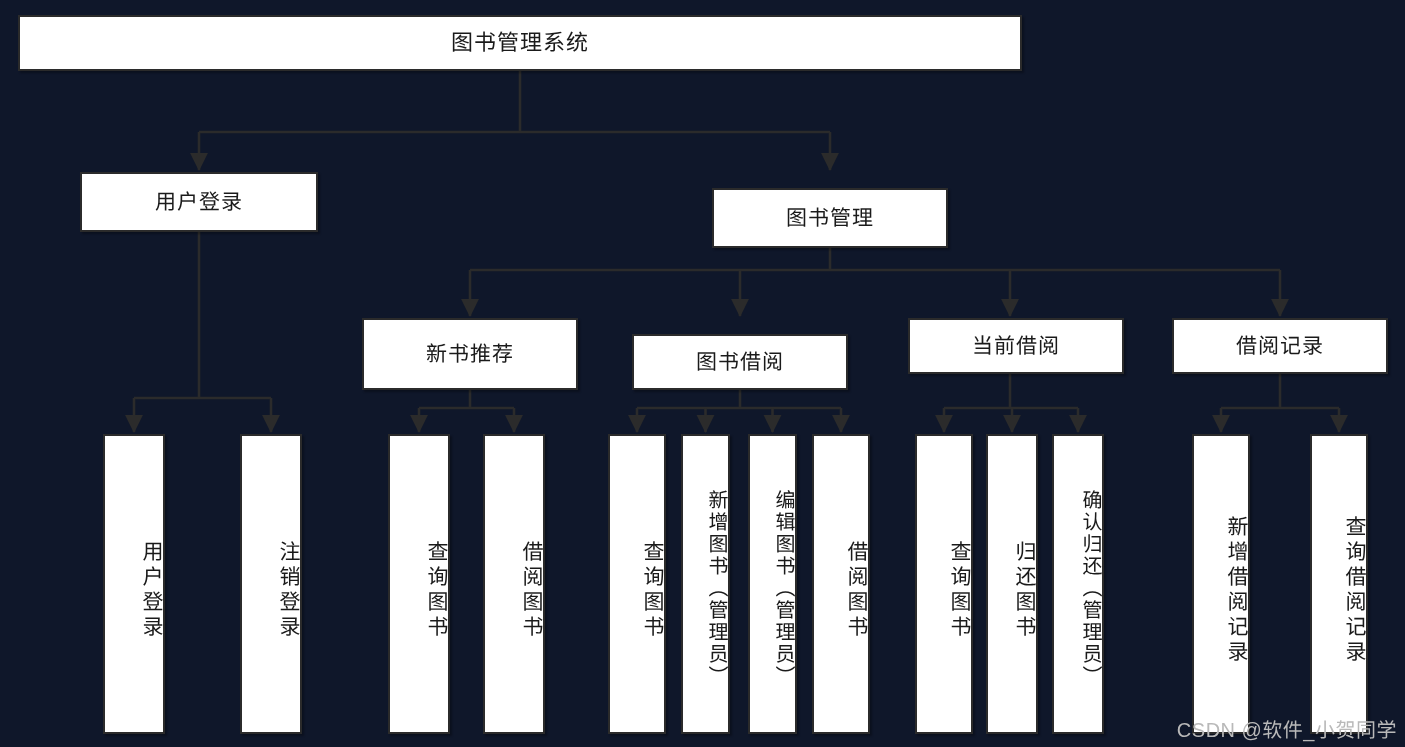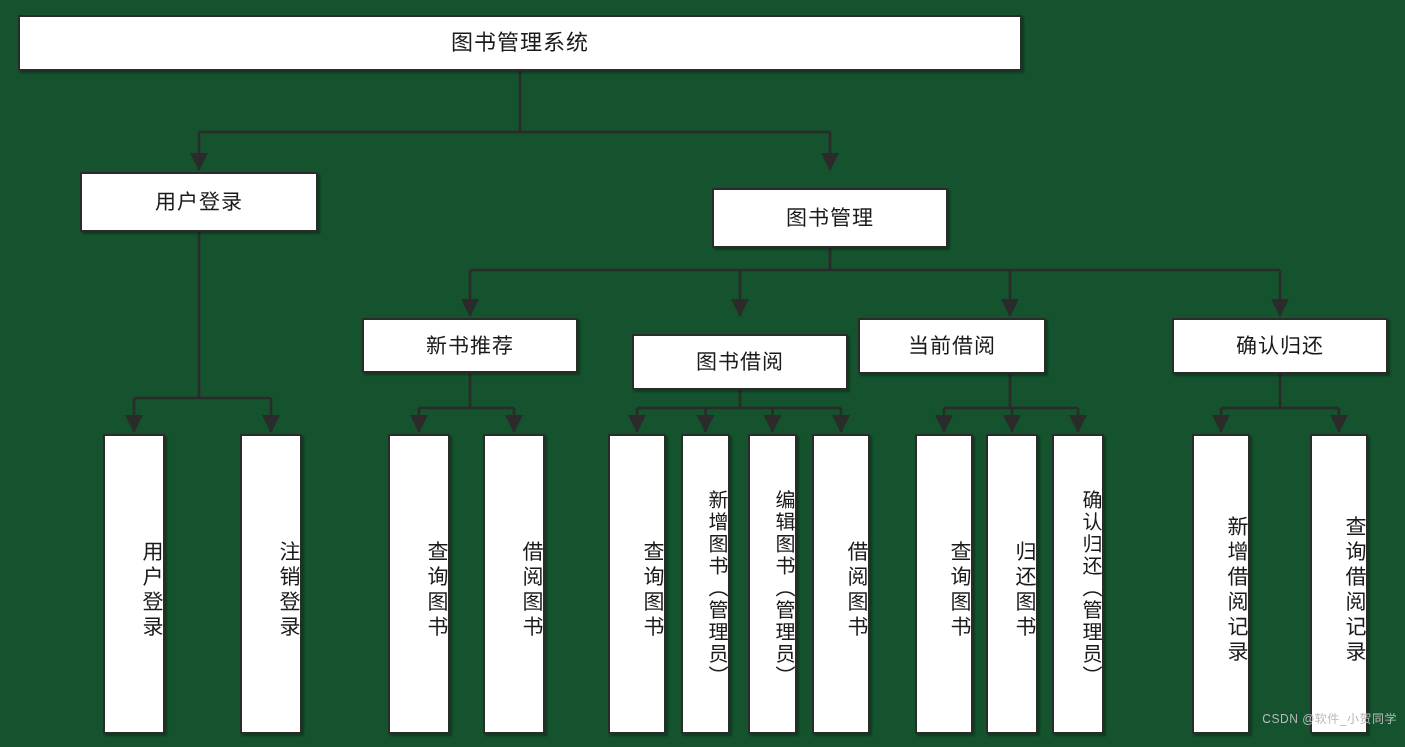--- a/index.html
+++ b/index.html
@@ -8,21 +8,21 @@
     padding: 0;
     background: #ffffff;
   }
   body {
     font-family: "Liberation Sans", "DejaVu Sans", sans-serif;
   }
   #canvas {
     position: relative;
     width: 1405px;
     height: 747px;
-    background: #14532d;
+    background: #0f172a;
     overflow: hidden;
     text-decoration: underline;
   }
   svg#wires {
     position: absolute;
     left: 0;
     top: 0;
     width: 1405px;
     height: 747px;
     pointer-events: none;
@@ -60,22 +60,22 @@
     -webkit-writing-mode: vertical-rl;
   }
   .node-v.narrow {
     font-size: 20px;
     letter-spacing: 2px;
     padding-top: 8px;
   }
   .watermark {
     position: absolute;
     right: 8px;
-    bottom: 21px;
-    font-size: 12px;
+    bottom: 4px;
+    font-size: 20px;
     color: #b9b9b9;
     white-space: nowrap;
     z-index: 5;
     letter-spacing: 0.5px;
   }
 </style>
 </head>
 <body>
 
 <div id="canvas">
@@ -126,31 +126,31 @@
   <div id="node-layer">
       <div class="node node-h node-root" style="left: 18px; top: 15px; width: 1004px; height: 56px;">
         <span>图书管理系统</span>
       </div>
       <div class="node node-h" style="left: 80px; top: 172px; width: 238px; height: 60px;">
         <span>用户登录</span>
       </div>
       <div class="node node-h" style="left: 712px; top: 188px; width: 236px; height: 60px;">
         <span>图书管理</span>
       </div>
-      <div class="node node-h" style="left: 362px; top: 318px; width: 216px; height: 55px;">
+      <div class="node node-h" style="left: 362px; top: 318px; width: 216px; height: 72px;">
         <span>新书推荐</span>
       </div>
       <div class="node node-h" style="left: 632px; top: 334px; width: 216px; height: 56px;">
         <span>图书借阅</span>
       </div>
-      <div class="node node-h" style="left: 858px; top: 318px; width: 188px; height: 56px;">
+      <div class="node node-h" style="left: 908px; top: 318px; width: 216px; height: 56px;">
         <span>当前借阅</span>
       </div>
       <div class="node node-h" style="left: 1172px; top: 318px; width: 216px; height: 56px;">
-        <span>确认归还</span>
+        <span>借阅记录</span>
       </div>
       <div class="node node-v" style="left: 103px; top: 434px; width: 62px; height: 300px;">
         <span>用户登录</span>
       </div>
       <div class="node node-v" style="left: 240px; top: 434px; width: 62px; height: 300px;">
         <span>注销登录</span>
       </div>
       <div class="node node-v" style="left: 388px; top: 434px; width: 62px; height: 300px;">
         <span>查询图书</span>
       </div>

